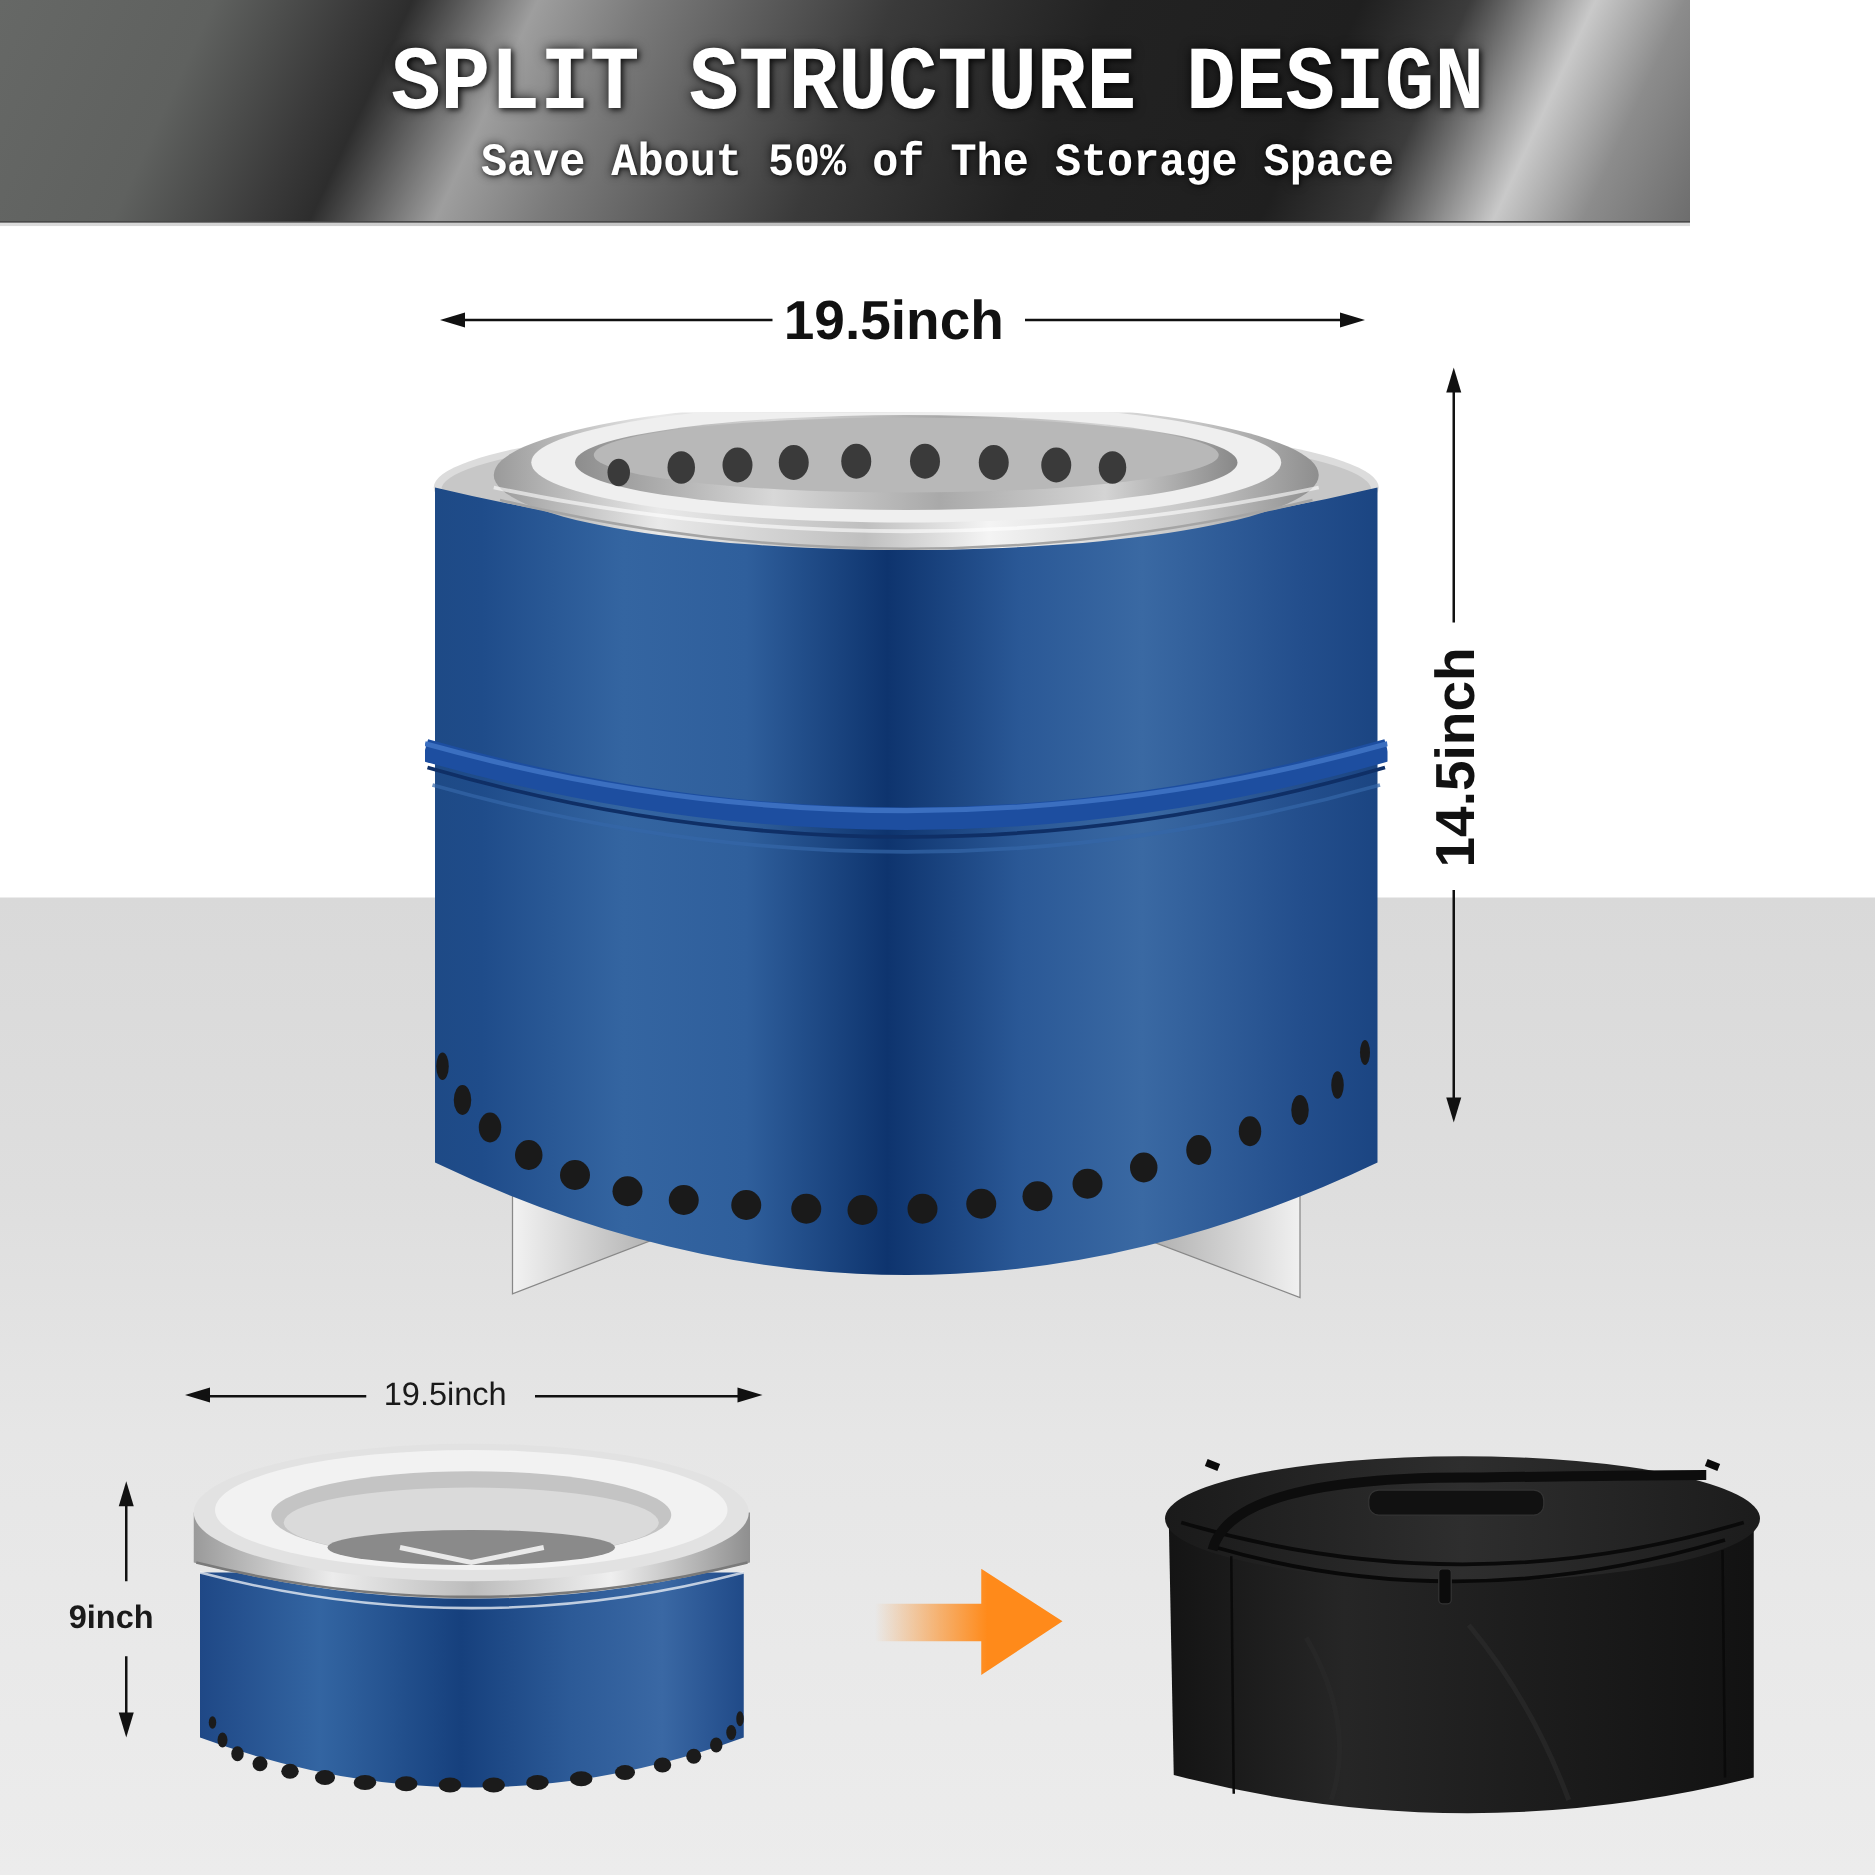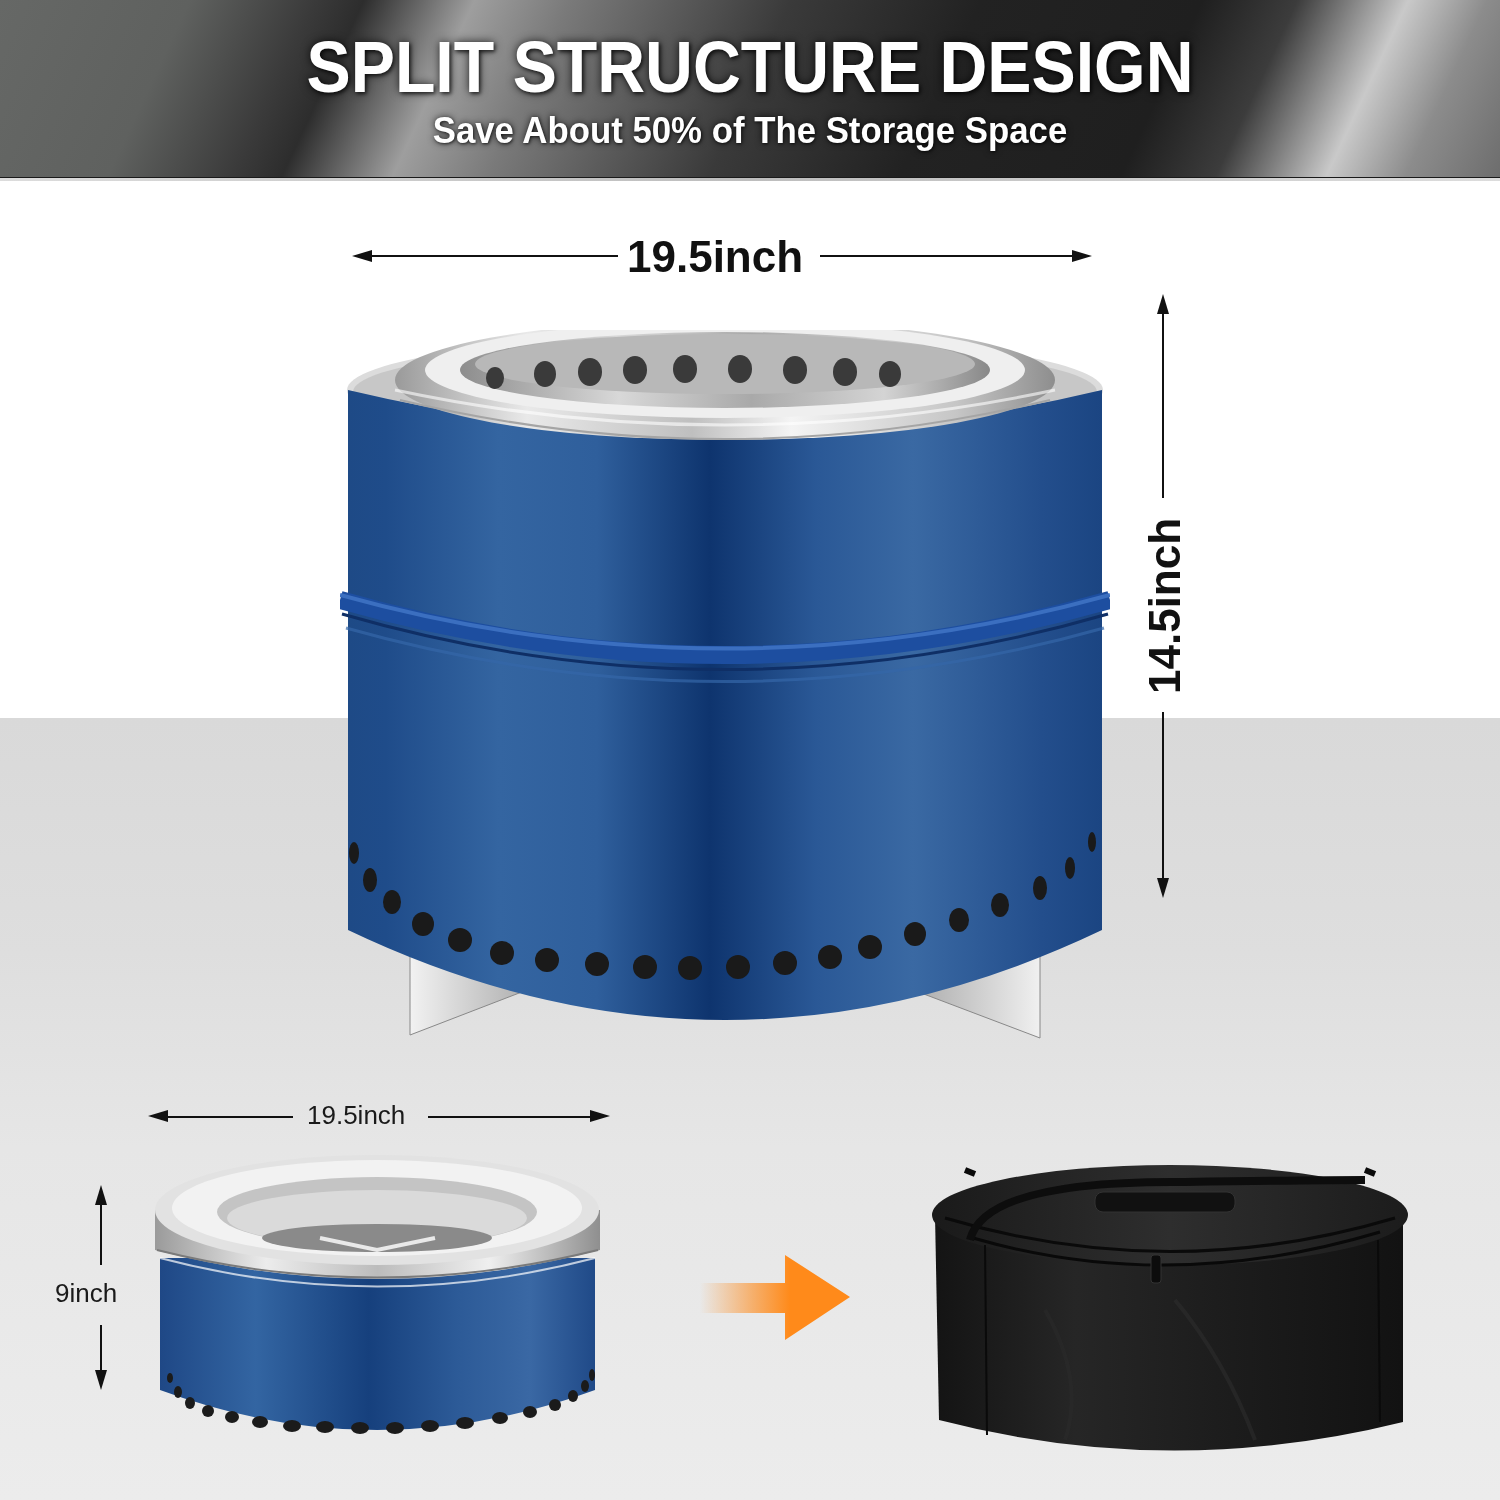--- a/index.html
+++ b/index.html
@@ -1,27 +1,28 @@
 <!DOCTYPE html>
 <html><head>
 <meta charset="utf-8">
 <style>
   * { box-sizing: border-box; margin: 0; padding: 0; }
   html, body { width: 1500px; height: 1500px; overflow: hidden; background: #ffffff; }
   body { position: relative; font-family: "Liberation Sans", sans-serif; }
 
   
   .header {
-    position: absolute; left: 0; top: 0; width: 1500px; height: 179px;
+    position: absolute; left: 0; top: 0; width: 1352px; height: 179px;
     background:
       linear-gradient(115deg,
         #666866 0%, #5f615f 12%, #3a3a3a 20%, #2d2d2d 23%,
         #9e9e9e 30%, #7a7a7a 36%, #3a3a3a 50%, #222 62%,
         #1f1f1f 76%, #3c3c3c 82%, #c9c9c9 89%, #8c8c8c 94%, #6d6d6d 100%);
     border-bottom: 2px solid #1a1a1a;
+    font-family: Liberation Mono, monospace;
   }
   .header::after {
     content: ""; position: absolute; left: 0; right: 0; bottom: -4px; height: 3px;
     background: linear-gradient(90deg, #dcdcdc, #bdbdbd 50%, #dcdcdc);
   }
   .title {
     position: absolute; left: 0; width: 1500px; top: 26px; text-align: center;
     color: #ffffff; font-weight: 700; font-size: 72px; letter-spacing: 0px;
     text-shadow: 0 0 10px rgba(0,0,0,0.75), 2px 2px 4px rgba(0,0,0,0.6);
     transform: scaleX(0.92);
@@ -199,21 +200,21 @@
   <div class="arrow-left" style="left:148px; top:1110px;"></div>
   <div class="dim-h" style="left:165px; top:1116px; width:128px; height:1.5px;"></div>
   <div class="dim-label-small" style="left:307px; top:1100px;">19.5inch</div>
   <div class="dim-h" style="left:428px; top:1116px; width:165px; height:1.5px;"></div>
   <div class="arrow-right" style="left:590px; top:1110px;"></div>
 </div>
 
 <div>
   <div class="arrow-up" style="left:95px; top:1185px;"></div>
   <div class="dim-v" style="left:100px; top:1200px; height:65px; width:1.5px;"></div>
-  <div class="dim-label-small" style="left:55px; top:1278px;">9inch</div>
+  <div class="dim-label-small" style="left:55px; top:1278px;font-weight:bold;">9inch</div>
   <div class="dim-v" style="left:100px; top:1325px; height:50px; width:1.5px;"></div>
   <div class="arrow-down" style="left:95px; top:1370px;"></div>
 </div>
 
 <div class="small-pit">
   <svg viewBox="0 0 465 300" xmlns="http://www.w3.org/2000/svg">
     <defs>
       <linearGradient id="blueSmall" x1="0" x2="1">
         <stop offset="0" stop-color="#1f4886"></stop>
         <stop offset="0.22" stop-color="#3365a2"></stop>

